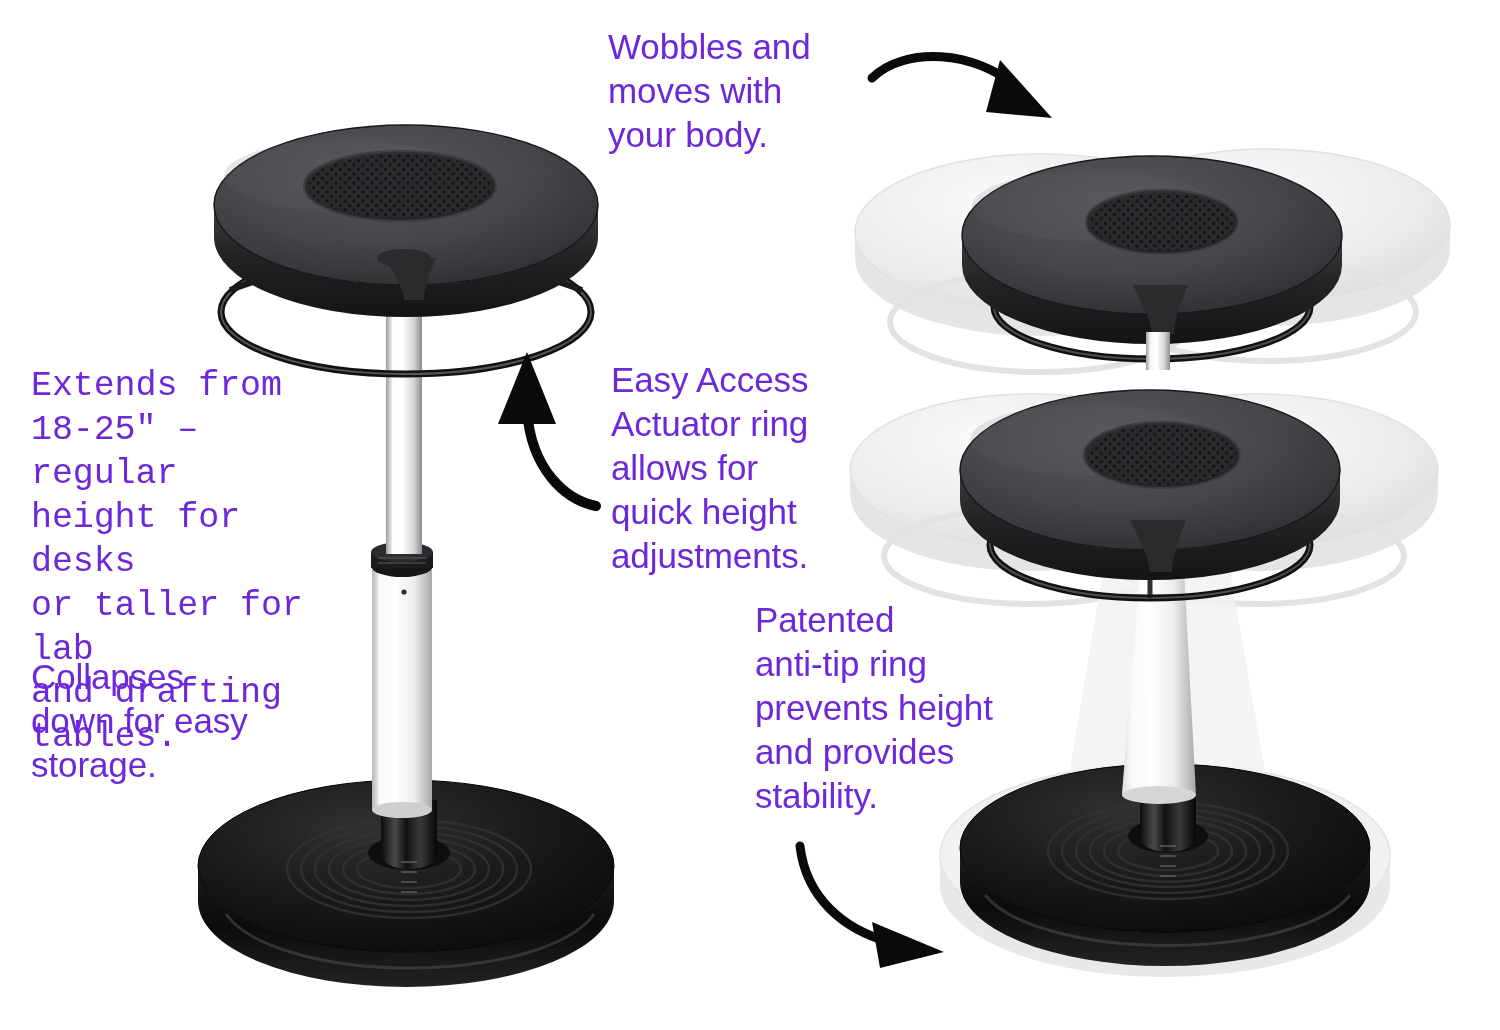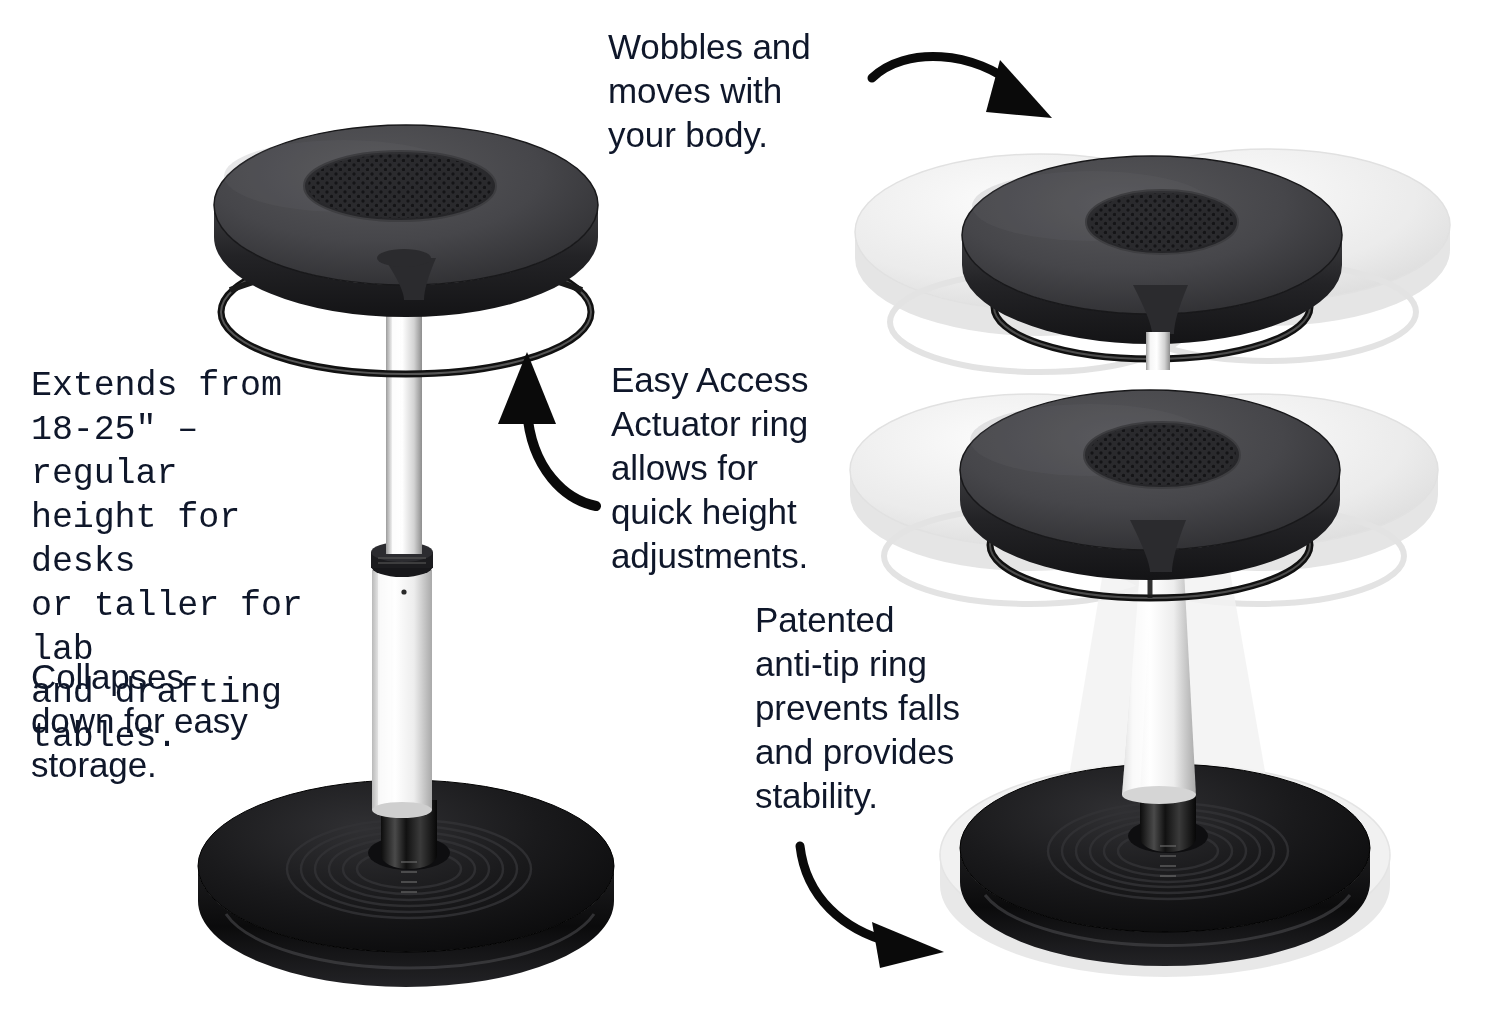--- a/index.html
+++ b/index.html
@@ -11,21 +11,21 @@
     color:#1a1a1a;
   }
   #stage { position:absolute; inset:0; }
 
   
   .callout {
     position:absolute;
     font-size:35px;
     line-height:1.255;
     font-weight:400;
-    color:#0f172a;
+    color:#6d28d9;
     white-space:pre-line;
     letter-spacing:-0.1px;
   }
   #callout-extends  { left:31px;  top:365px; width:300px;font-family:Liberation Mono, monospace; }
   #callout-collapse { left:31px;  top:655px; width:270px; }
   #callout-wobbles  { left:608px; top:25px;  width:220px; }
   #callout-actuator { left:611px; top:358px; width:230px; }
   #callout-patented { left:755px; top:598px; width:260px; }
 
   
@@ -325,17 +325,17 @@
 your body.</div>
 
   <div class="callout" id="callout-actuator">Easy Access
 Actuator ring
 allows for
 quick height
 adjustments.</div>
 
   <div class="callout" id="callout-patented">Patented
 anti-tip ring
-prevents falls
+prevents height
 and provides
 stability.</div>
 
 </div>
 
 </body></html>

